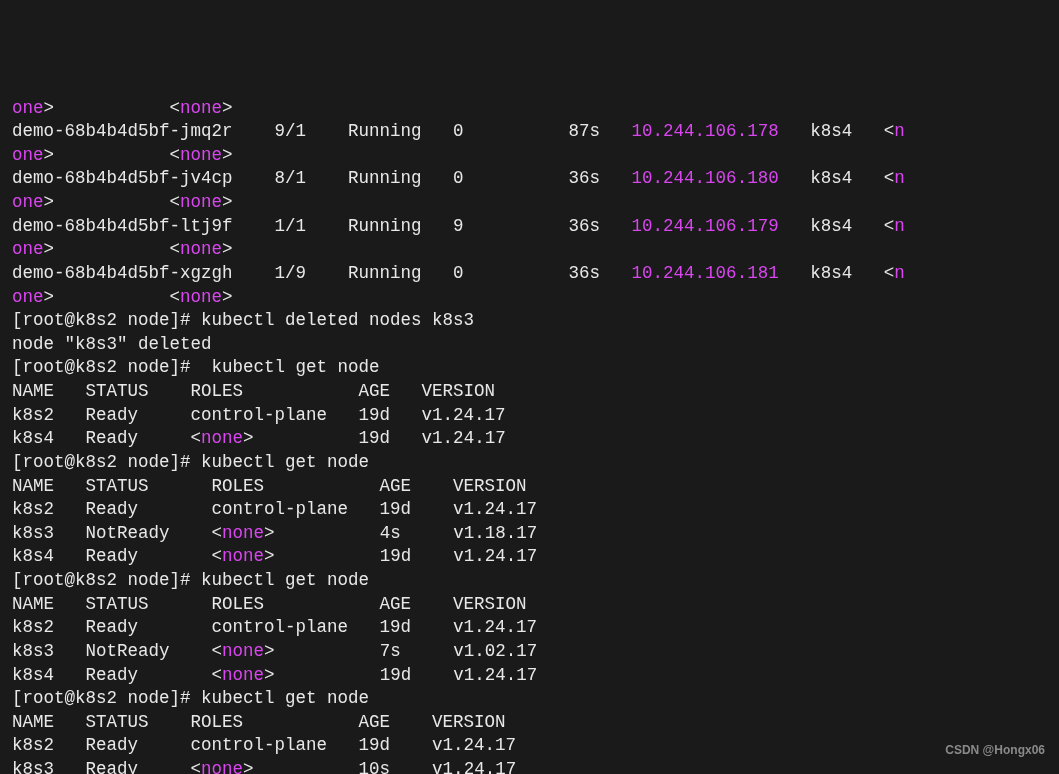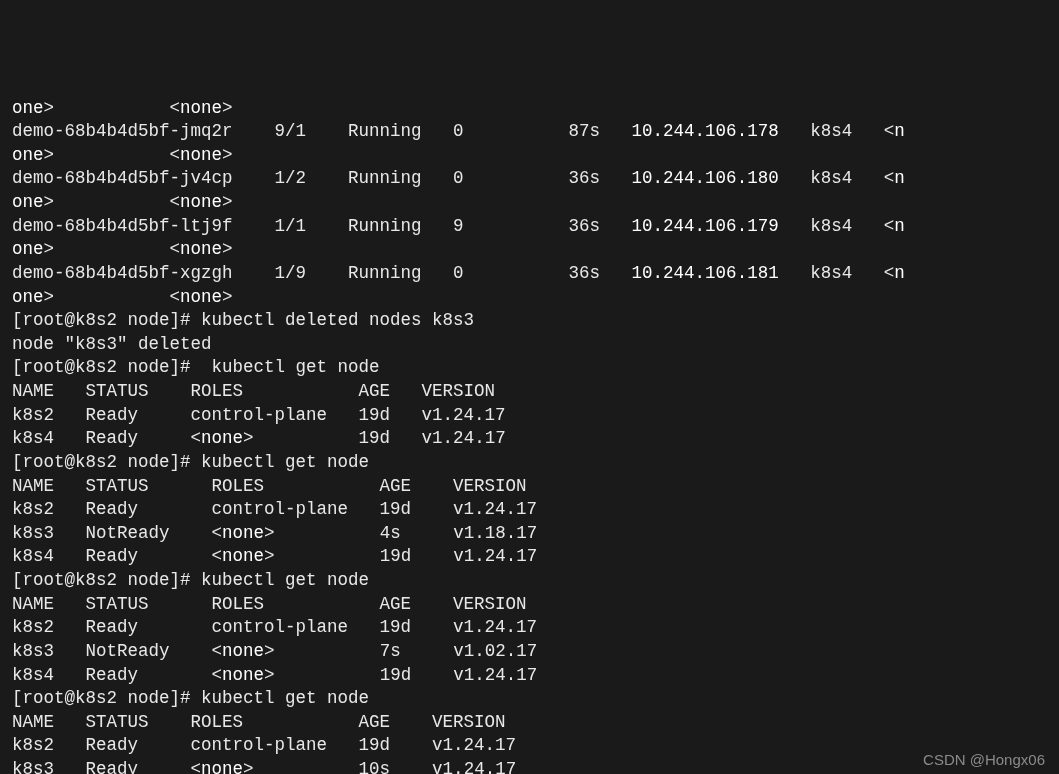--- a/index.html
+++ b/index.html
@@ -9,40 +9,41 @@
       font-family: 'Consolas', 'Monaco', 'Courier New', monospace;
       font-size: 17.5px;
       line-height: 1.35;
       padding: 2px 12px;
       width: 1059px;
       height: 774px;
       overflow: hidden;
       white-space: pre;
       position: relative;
     }
-    .magenta { color: #ffffff; }
+    .magenta { color: #d946ef; }
     .white { color: #e8e8e8; }
     .watermark {
       position: absolute;
-      bottom: 4px;
+      bottom: 16px;
       right: 14px;
       color: #8a8a8a;
-      font-size: 15px;
+      font-size: 12px;
       font-family: sans-serif;
+      font-weight: bold;
     }
   </style>
 </head>
 <body>
 
 
 
 <div id="terminal"><span class="magenta">one</span><span class="white">&gt;           </span><span class="white">&lt;</span><span class="magenta">none</span><span class="white">&gt;</span>
 <span class="white">demo-68b4b4d5bf-jmq2r    9/1    Running   0          87s   </span><span class="magenta">10.244.106.178</span><span class="white">   k8s4   &lt;</span><span class="magenta">n</span>
 <span class="magenta">one</span><span class="white">&gt;           </span><span class="white">&lt;</span><span class="magenta">none</span><span class="white">&gt;</span>
-<span class="white">demo-68b4b4d5bf-jv4cp    1/2    Running   0          36s   </span><span class="magenta">10.244.106.180</span><span class="white">   k8s4   &lt;</span><span class="magenta">n</span>
+<span class="white">demo-68b4b4d5bf-jv4cp    8/1    Running   0          36s   </span><span class="magenta">10.244.106.180</span><span class="white">   k8s4   &lt;</span><span class="magenta">n</span>
 <span class="magenta">one</span><span class="white">&gt;           </span><span class="white">&lt;</span><span class="magenta">none</span><span class="white">&gt;</span>
 <span class="white">demo-68b4b4d5bf-ltj9f    1/1    Running   9          36s   </span><span class="magenta">10.244.106.179</span><span class="white">   k8s4   &lt;</span><span class="magenta">n</span>
 <span class="magenta">one</span><span class="white">&gt;           </span><span class="white">&lt;</span><span class="magenta">none</span><span class="white">&gt;</span>
 <span class="white">demo-68b4b4d5bf-xgzgh    1/9    Running   0          36s   </span><span class="magenta">10.244.106.181</span><span class="white">   k8s4   &lt;</span><span class="magenta">n</span>
 <span class="magenta">one</span><span class="white">&gt;           </span><span class="white">&lt;</span><span class="magenta">none</span><span class="white">&gt;</span>
 <span class="white">[root@k8s2 node]# </span><span class="white">kubectl deleted nodes k8s3</span>
 <span class="white">node "k8s3" deleted</span>
 <span class="white">[root@k8s2 node]# </span><span class="white"> kubectl get node</span>
 <span class="white">NAME   STATUS    ROLES           AGE   VERSION</span>
 <span class="white">k8s2   Ready     </span><span class="white">control-plane   </span><span class="white">19d   v1.24.17</span>

